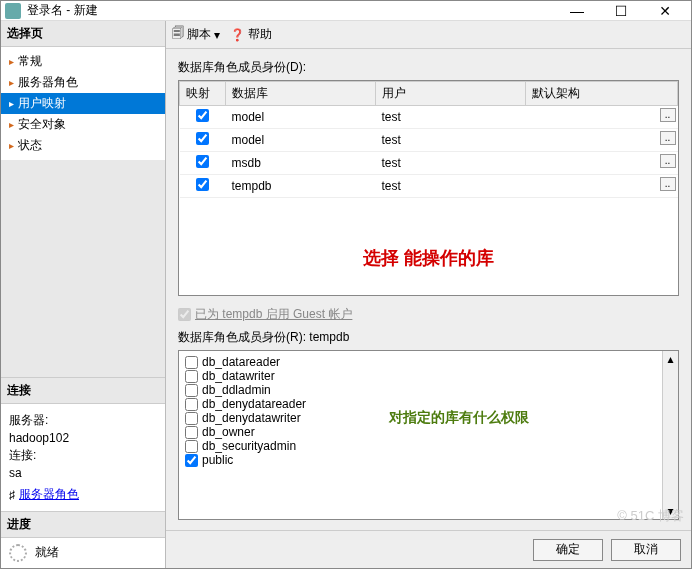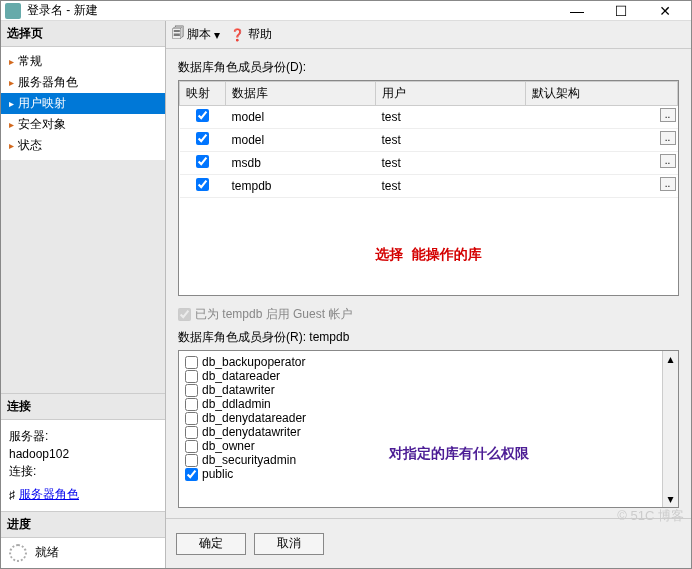--- a/index.html
+++ b/index.html
@@ -26,29 +26,29 @@
 .tool { display: flex; align-items: center; gap: 3px; cursor: pointer; }
 .content { flex: 1; padding: 10px 12px; display: flex; flex-direction: column; overflow: hidden; }
 .label { margin-bottom: 4px; }
 .table-wrap { border: 1px solid #888; background: #fff; height: 216px; display: flex; flex-direction: column; position: relative; gap: 30px; }
 table { width: 100%; border-collapse: collapse; }
 th, td { text-align: left; padding: 3px 6px; font-weight: normal; }
 thead th { background: #f0f0f0; border: 1px solid #ccc; }
 tbody td { border-bottom: 1px solid #eee; }
 tbody tr td:last-child { padding-right: 20px; position: relative; }
 .ellips { position: absolute; right: 2px; top: 2px; width: 16px; height: 14px; border: 1px solid #999; background: #f5f5f5; text-align: center; line-height: 12px; cursor: pointer; font-size: 10px; }
-.anno1 { color: #d40000; font-weight: bold; text-align: center; margin-top: 18px; font-size: 14px; font-family: Liberation Mono, monospace; }
-.guest { margin: 10px 0 6px; color: #888; display: flex; align-items: center; gap: 4px; }
+.anno1 { color: #d40000; font-weight: bold; text-align: center; margin-top: 18px; font-size: 18px; }
+.guest { margin: 10px 0 6px; color: #888; display: flex; align-items: center; gap: 4px; text-decoration: underline; }
 .roles-wrap { border: 1px solid #888; background: #fff; flex: 1; position: relative; display: flex; }
 .roles-list { flex: 1; padding: 4px 6px; overflow: auto; }
 .role-item { display: flex; align-items: center; gap: 4px; }
-.anno2 { position: absolute; left: 210px; top: 58px; color: #4c1d95; font-weight: bold; font-size: 14px; margin-top: 36px; }
+.anno2 { position: absolute; left: 210px; top: 58px; color: #4d7c0f; font-weight: bold; font-size: 14px; }
 .scroller { width: 16px; background: #f0f0f0; border-left: 1px solid #ccc; display: flex; flex-direction: column; justify-content: space-between; }
 .sarrow { height: 16px; text-align: center; line-height: 16px; cursor: pointer; }
-.footer { height: 50px; display: flex; align-items: center; padding: 0 10px; gap: 8px; border-top: 1px solid #ccc; background: #eee; }
+.footer { height: 38px; display: flex; align-items: center; justify-content: flex-end; padding: 0 10px; gap: 8px; border-top: 1px solid #ccc; background: #eee; }
 .btn { min-width: 70px; height: 22px; border: 1px solid #888; background: #f5f5f5; cursor: pointer; }
 .watermark { position: absolute; right: 8px; bottom: 44px; color: #ccc; font-size: 13px; pointer-events: none; }
 .prog-body { display: flex; align-items: flex-start; gap: 8px; }
 .spinner { width: 18px; height: 18px; border: 2px dotted #aaa; border-radius: 50%; }
 input[type=checkbox] { cursor: pointer; }
 </style>
 </head>
 <body>
 
 <div class="titlebar">
@@ -86,20 +86,21 @@
           <span>状态</span>
         </div>
     </div>
     <div class="spacer"></div>
     <div class="conn-sec">
       <div class="section-head">连接</div>
       <div class="conn-body">
         <div class="conn-line">服务器:</div>
         <div class="conn-line">hadoop102</div>
         <div class="conn-line">连接:</div>
+        <div class="conn-line">sa</div>
         <div class="conn-line" style="margin-top:6px;display:flex;align-items:center;gap:4px">
           <span>♯</span>
           <span class="link">服务器角色</span>
         </div>
       </div>
     </div>
     <div class="prog-sec">
       <div class="section-head">进度</div>
       <div class="prog-body">
         <div class="spinner"></div>
@@ -176,24 +177,20 @@
         <span>已为 tempdb 启用 Guest 帐户</span>
       </div>
 
       <div class="label">
         <span>数据库角色成员身份(R): </span><span>tempdb</span>
       </div>
       <div class="roles-wrap">
         <div class="roles-list" id="roles-list">
             <div class="role-item">
               <input type="checkbox" style="">
-              <span>db_backupoperator</span>
-            </div>
-            <div class="role-item">
-              <input type="checkbox" style="">
               <span>db_datareader</span>
             </div>
             <div class="role-item">
               <input type="checkbox" style="">
               <span>db_datawriter</span>
             </div>
             <div class="role-item">
               <input type="checkbox" style="">
               <span>db_ddladmin</span>
             </div>

